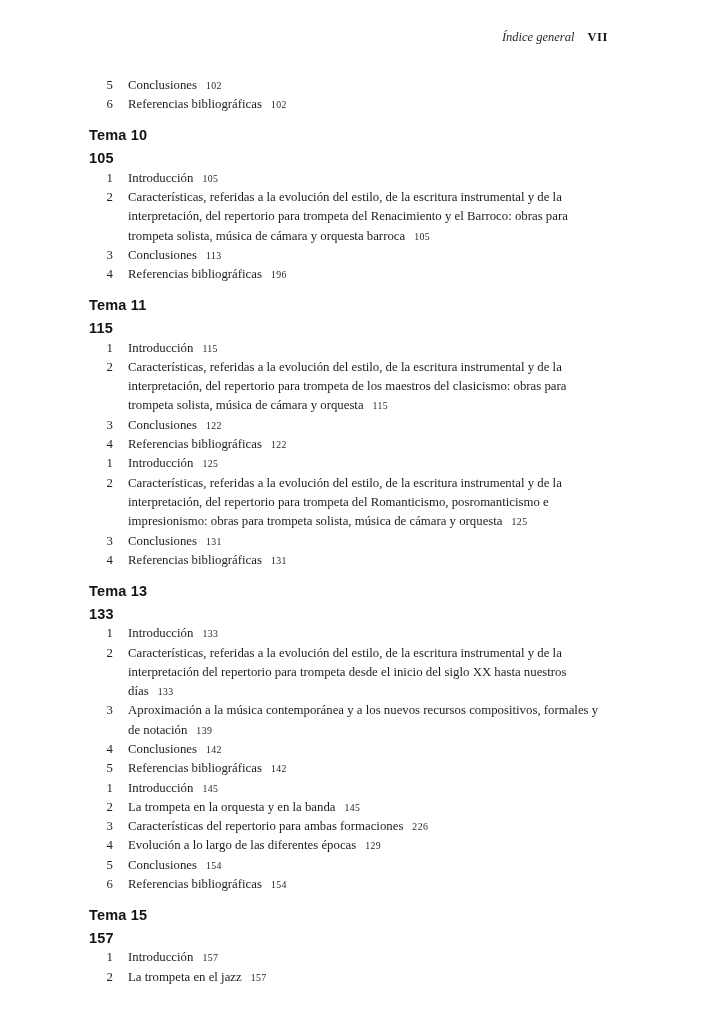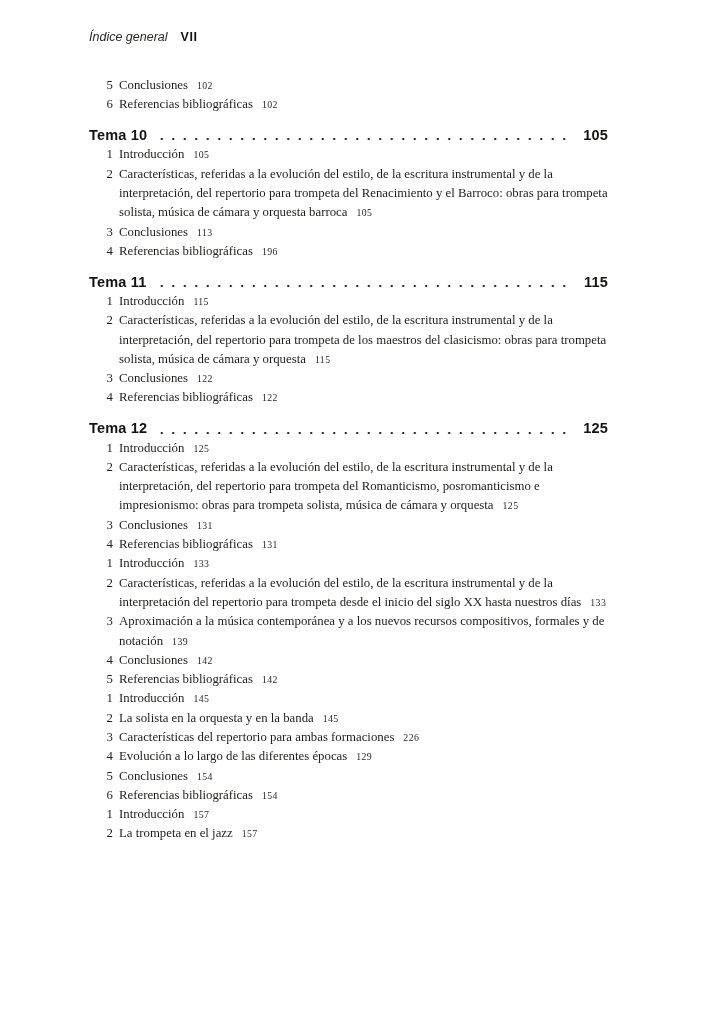--- a/index.html
+++ b/index.html
@@ -21,23 +21,24 @@
     background: #ffffff;
   }
   .content {
     position: absolute;
     left: 89px;
     top: 30px;
     width: 519px;
   }
   
   .running-head {
-    font-family: Liberation Sans, sans-serif;
+    font-family: Liberation Serif, serif;
     font-size: 12.5px;
     line-height: 15px;
+    text-align: right;
     margin-bottom: 31px;
     color: #2a2825;
   }
   .running-title {
     font-style: italic;
   }
   .folio {
     font-weight: bold;
     margin-left: 13px;
     letter-spacing: 0.6px;
@@ -48,20 +49,21 @@
   .section-heading {
     display: flex;
     align-items: flex-start;
     font-family: "Liberation Sans", sans-serif;
     font-weight: bold;
     font-size: 14.5px;
     line-height: 19.3px;
     margin-top: 11.5px;
     color: #151311;
     letter-spacing: 0.2px;
+    flex-direction: column;
   }
   .leader {
     flex: 1;
     align-self: flex-end;
     height: 6px;
     margin: 0 10px 4px 9px;
     background-image: radial-gradient(circle, #2b2926 1.15px, rgba(0,0,0,0) 1.55px);
     background-size: 11.5px 4px;
     background-repeat: repeat-x;
     background-position: left bottom;
@@ -76,21 +78,21 @@
     line-height: 19.3px;
   }
   .item-num {
     flex: none;
     width: 24px;
     text-align: right;
     box-sizing: border-box;
   }
   .item-text {
     flex: 1;
-    margin-left: 6px;
+    margin-left: 15px;
   }
   .item-page {
     font-size: 9.8px;
     letter-spacing: 0.4px;
     margin-left: 9px;
     white-space: nowrap;
     color: #2a2825;
   }
 </style>
 </head>
@@ -152,43 +154,43 @@
           <div class="toc-item">
             <span class="item-num">3</span>
             <span class="item-text"><span class="item-title">Conclusiones</span><span class="item-page">122</span></span>
           </div>
           <div class="toc-item">
             <span class="item-num">4</span>
             <span class="item-text"><span class="item-title">Referencias bibliográficas</span><span class="item-page">122</span></span>
           </div>
         </div>
         <div class="toc-section">
-          <div class="section-heading">
-            <span class="heading-label">Tema 12</span>
-            <span class="leader"></span>
-            <span class="heading-page">125</span>
-          </div>
           <div class="toc-item">
             <span class="item-num">1</span>
             <span class="item-text"><span class="item-title">Introducción</span><span class="item-page">125</span></span>
           </div>
           <div class="toc-item">
             <span class="item-num">2</span>
             <span class="item-text"><span class="item-title">Características, referidas a la evolución del estilo, de la escritura instrumental y de la interpretación, del repertorio para trompeta del Romanticismo, posromanticismo e impresionismo: obras para trompeta solista, música de cámara y orquesta</span><span class="item-page">125</span></span>
           </div>
           <div class="toc-item">
             <span class="item-num">3</span>
             <span class="item-text"><span class="item-title">Conclusiones</span><span class="item-page">131</span></span>
           </div>
           <div class="toc-item">
             <span class="item-num">4</span>
             <span class="item-text"><span class="item-title">Referencias bibliográficas</span><span class="item-page">131</span></span>
           </div>
         </div>
         <div class="toc-section">
+          <div class="section-heading">
+            <span class="heading-label">Tema 13</span>
+            <span class="leader"></span>
+            <span class="heading-page">133</span>
+          </div>
           <div class="toc-item">
             <span class="item-num">1</span>
             <span class="item-text"><span class="item-title">Introducción</span><span class="item-page">133</span></span>
           </div>
           <div class="toc-item">
             <span class="item-num">2</span>
             <span class="item-text"><span class="item-title">Características, referidas a la evolución del estilo, de la escritura instrumental y de la interpretación del repertorio para trompeta desde el inicio del siglo XX hasta nuestros días</span><span class="item-page">133</span></span>
           </div>
           <div class="toc-item">
             <span class="item-num">3</span>
@@ -203,40 +205,45 @@
             <span class="item-text"><span class="item-title">Referencias bibliográficas</span><span class="item-page">142</span></span>
           </div>
         </div>
         <div class="toc-section">
           <div class="toc-item">
             <span class="item-num">1</span>
             <span class="item-text"><span class="item-title">Introducción</span><span class="item-page">145</span></span>
           </div>
           <div class="toc-item">
             <span class="item-num">2</span>
-            <span class="item-text"><span class="item-title">La solista en la orquesta y en la banda</span><span class="item-page">145</span></span>
+            <span class="item-text"><span class="item-title">La trompeta en la orquesta y en la banda</span><span class="item-page">145</span></span>
           </div>
           <div class="toc-item">
             <span class="item-num">3</span>
             <span class="item-text"><span class="item-title">Características del repertorio para ambas formaciones</span><span class="item-page">226</span></span>
           </div>
           <div class="toc-item">
             <span class="item-num">4</span>
             <span class="item-text"><span class="item-title">Evolución a lo largo de las diferentes épocas</span><span class="item-page">129</span></span>
           </div>
           <div class="toc-item">
             <span class="item-num">5</span>
             <span class="item-text"><span class="item-title">Conclusiones</span><span class="item-page">154</span></span>
           </div>
           <div class="toc-item">
             <span class="item-num">6</span>
             <span class="item-text"><span class="item-title">Referencias bibliográficas</span><span class="item-page">154</span></span>
           </div>
         </div>
         <div class="toc-section">
+          <div class="section-heading">
+            <span class="heading-label">Tema 15</span>
+            <span class="leader"></span>
+            <span class="heading-page">157</span>
+          </div>
           <div class="toc-item">
             <span class="item-num">1</span>
             <span class="item-text"><span class="item-title">Introducción</span><span class="item-page">157</span></span>
           </div>
           <div class="toc-item">
             <span class="item-num">2</span>
             <span class="item-text"><span class="item-title">La trompeta en el jazz</span><span class="item-page">157</span></span>
           </div>
         </div>
       </div>

